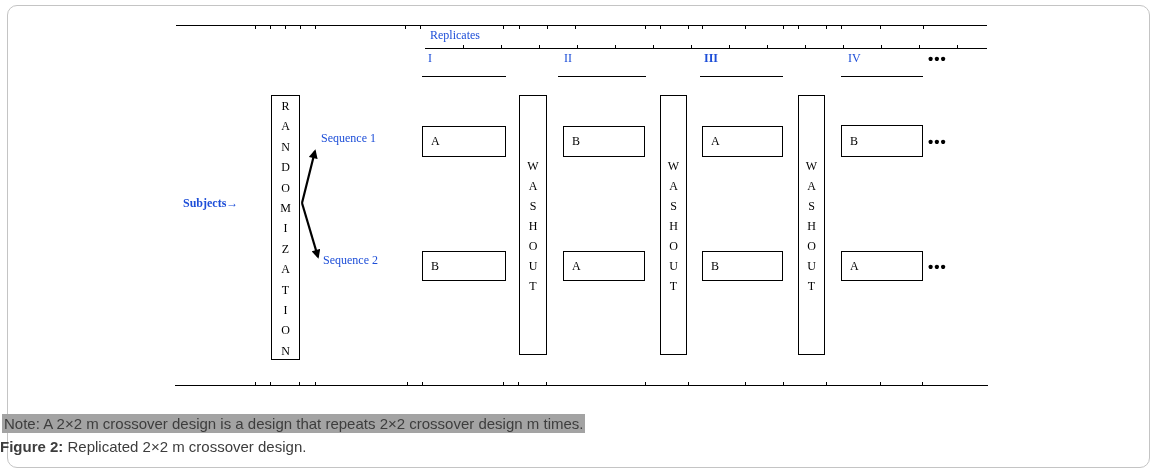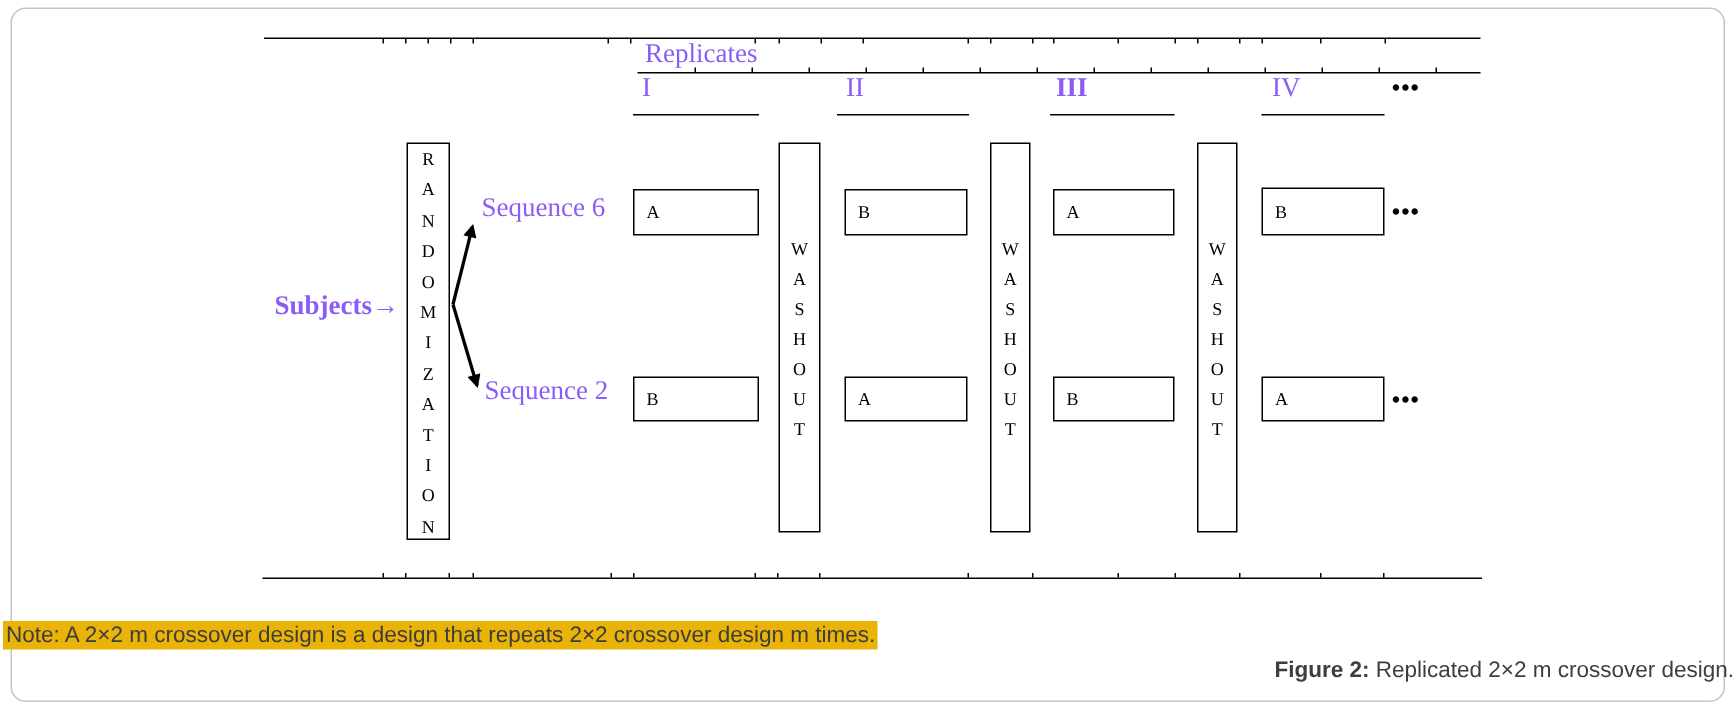--- a/index.html
+++ b/index.html
@@ -8,42 +8,42 @@
     font-family:"Liberation Serif","DejaVu Serif",serif;
     --ink:#000;--body:#3d3d3d;--cardb:#c4c4c4;
   }
   .abs{position:absolute;}
   .card{
     left:7px;top:5px;width:1141px;height:461px;background:#fff;
     border:1.5px solid var(--cardb);border-radius:10px;
   }
   .rule{height:1.3px;background:var(--ink);}
   .tick{position:absolute;width:1px;height:3px;background:var(--ink);}
-  .flabel{font-size:18px;color:#8b5cf6;white-space:nowrap;line-height:14px;}
+  .flabel{font-size:12px;color:#1d4ed8;white-space:nowrap;line-height:14px;}
   .hunder{height:1.2px;background:var(--ink);}
   .tbox{
     border:1.2px solid var(--ink);box-sizing:border-box;background:#fff;
     font-size:12px;color:#000;display:flex;align-items:center;padding-left:8px;
   }
   .vcol{border:1.2px solid var(--ink);box-sizing:border-box;background:#fff;}
   .vstack{display:flex;flex-direction:column;align-items:center;font-size:12px;color:#000;width:100%;}
   .vstack span{display:block;height:20px;line-height:20px;text-align:center;}
   .vstack.tall span{height:20.4px;line-height:20.4px;}
   .washout-stack{margin-top:60px;}
   .dots{
     font-family:"Liberation Sans","DejaVu Sans",sans-serif;
     font-size:15px;font-weight:bold;color:#000;letter-spacing:1px;white-space:nowrap;
   }
   .arrows{overflow:visible;}
   .bodytext{
     font-family:"Liberation Sans","DejaVu Sans",sans-serif;
     font-size:15px;color:var(--body);white-space:nowrap;
   }
-  .note{background:#eab308;padding:1px 2px;}
-  .caption{left:0;top:438px;width:1156px;text-align:right;}
+  .note{background:#a3a3a3;padding:1px 2px;}
+  .caption{left:0;top:438px;width:1156px;text-align:left;}
   .caption .cap-label{font-weight:bold;}
 </style>
 </head>
 <body style="--ink: #000000; --body: #3d3d3d; --cardb: #c4c4c4;">
 
 <div class="abs card"></div>
 
 <div class="abs rule" style="left:176px;top:25px;width:811px;"></div>
 <div class="abs rule" style="left:425px;top:48px;width:562px;"></div>
 <div class="abs rule" style="left:175px;top:385px;width:813px;"></div>
@@ -73,21 +73,21 @@
       <span>I</span>
       <span>Z</span>
       <span>A</span>
       <span>T</span>
       <span>I</span>
       <span>O</span>
       <span>N</span>
     </div>
 </div>
 
-<div class="abs flabel" style="left:321px;top:131px;">Sequence 6</div>
+<div class="abs flabel" style="left:321px;top:131px;">Sequence 1</div>
 <div class="abs flabel" style="left:323px;top:253px;">Sequence 2</div>
 
 <svg class="abs arrows" style="left:294px;top:138px;" width="40" height="135" viewBox="0 0 40 135">
   <defs>
     <marker id="ah" viewBox="0 0 10 10" refX="8" refY="5" markerWidth="10" markerHeight="9" orient="auto" markerUnits="userSpaceOnUse">
       <path d="M0,0 L10,5 L0,10 z" fill="#000"></path>
     </marker>
   </defs>
   <line x1="8" y1="65" x2="21" y2="13" stroke="#000" stroke-width="2.2" marker-end="url(#ah)"></line>
   <line x1="8" y1="65" x2="24" y2="119" stroke="#000" stroke-width="2.2" marker-end="url(#ah)"></line>

